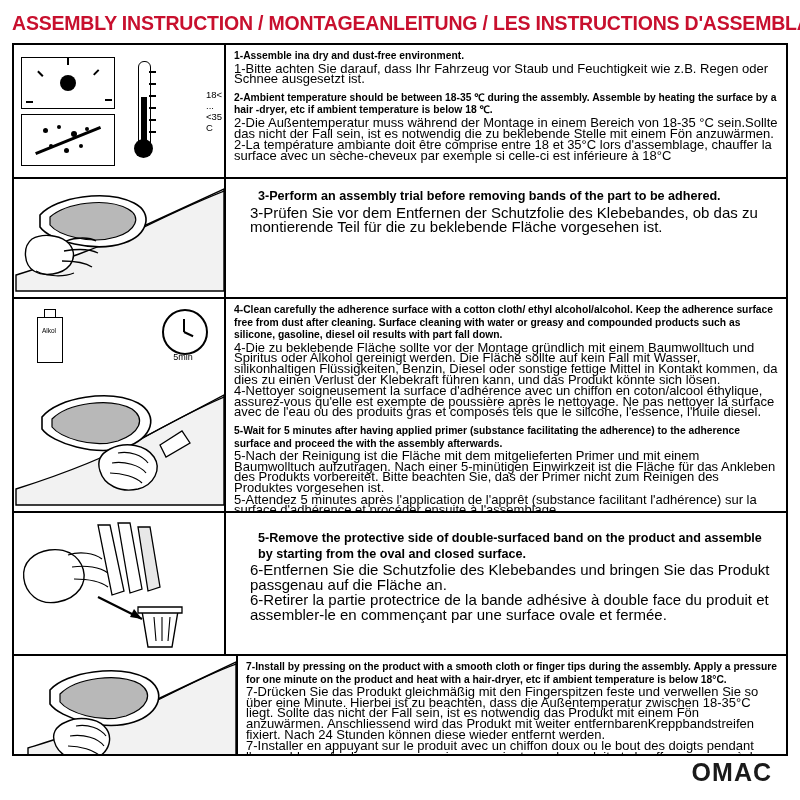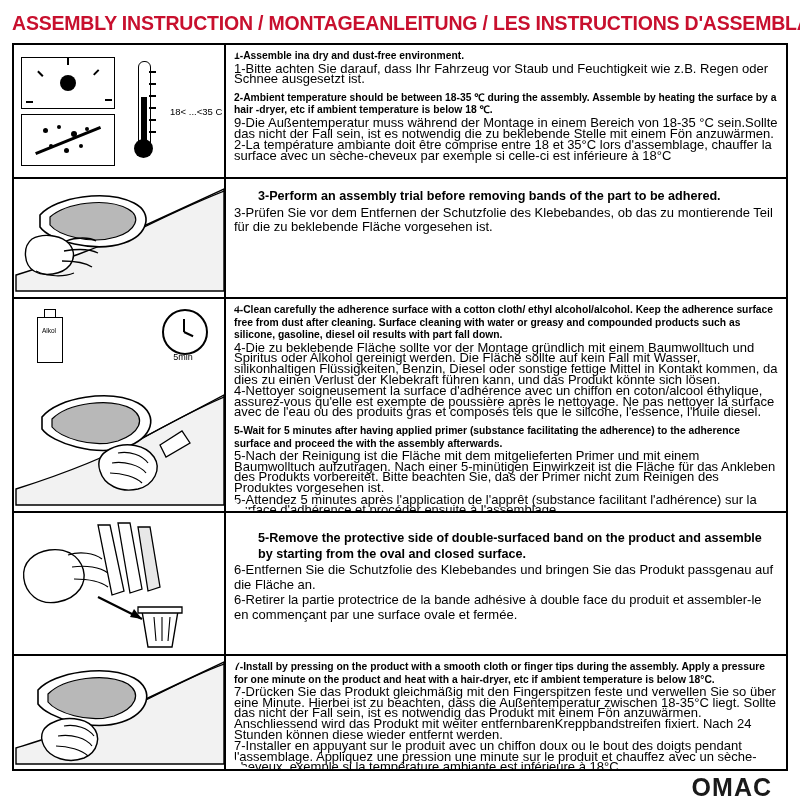--- a/index.html
+++ b/index.html
@@ -47,41 +47,41 @@
     border-right: 2px solid #000;
     position: relative;
     box-sizing: border-box;
     overflow: hidden;
   }
   .cell-txt {
     flex: 1 1 auto;
     padding: 5px 7px 5px 8px;
     box-sizing: border-box;
     overflow: hidden;
-    border-radius: 32px;
   }
   .hdr {
     font-weight: bold;
     font-size: 10.3px;
     line-height: 12.6px;
     margin: 0 0 1px 0;
   }
   .hdr.big {
     font-size: 12.6px;
     line-height: 15.5px;
     margin-left: 24px;
   }
   .sub {
     font-size: 13px;
     line-height: 10.6px;
     margin: 0 0 1px 0;
   }
   .sub.big {
-    font-size: 13px;
+    font-size: 15px;
     line-height: 14.5px;
+    margin-left: 16px;
   }
   .block + .block { margin-top: 7px; }
 
   
   .r1 { height: 132px; display: flex; }
   .r1 .boxes {
     width: 108px;
     flex: 0 0 108px;
     display: flex;
     flex-direction: column;
@@ -160,29 +160,30 @@
     left: 27px;
     width: 7px; height: 1.5px;
     background: #000;
   }
   .r1 .rangelabel {
     flex: 1 1 auto;
     display: flex;
     align-items: center;
     font-size: 9.5px;
     padding-left: 2px;
+    margin-left: 36px;
   }
 
   
   .mirror-svg { display: block; }
 
   .r2 { height: 118px; }
   .r3 { height: 212px; }
   .r4 { height: 141px; }
-  .r5 { height: 113px; }
+  .r5 { height: 98px; padding-left: 12px; }
 
   
   .alkol-wrap {
     position: absolute;
     left: 14px; top: 8px;
     width: 44px; height: 60px;
   }
   .bottle {
     position: absolute;
     left: 9px; top: 10px;
@@ -303,21 +304,21 @@
           <div class="rangelabel">18&lt; ...&lt;35 C</div>
         </div>
       </div>
       <div class="cell-txt">
         <div class="block">
           <div class="hdr">1-Assemble ina dry and dust-free environment.</div>
           <div class="sub">1-Bitte achten Sie darauf, dass Ihr Fahrzeug vor Staub und Feuchtigkeit wie z.B. Regen oder Schnee ausgesetzt ist.</div>
         </div>
         <div class="block">
           <div class="hdr">2-Ambient temperature should be between 18-35 ℃  during the assembly. Assemble by heating the surface by a hair -dryer, etc if ambient temperature is below 18 ℃.</div>
-          <div class="sub">9-Die Außentemperatur muss während der Montage in einem Bereich von 18-35 °C  sein.Sollte das nicht der Fall sein, ist es notwendig die zu beklebende Stelle mit einem Fön anzuwärmen.</div>
+          <div class="sub">2-Die Außentemperatur muss während der Montage in einem Bereich von 18-35 °C  sein.Sollte das nicht der Fall sein, ist es notwendig die zu beklebende Stelle mit einem Fön anzuwärmen.</div>
           <div class="sub">2-La température ambiante doit être comprise entre 18 et 35°C lors d'assemblage, chauffer la surface avec un sèche-cheveux par exemple si celle-ci est inférieure à 18°C</div>
         </div>
       </div>
     </div>
 
     <div class="row r2">
       <div class="cell-img">
         <svg class="mirror-svg" width="212" height="114" viewBox="0 0 212 114">
 
           <path d="M2 96 C 40 84, 85 70, 132 46 L 210 10 L 210 112 L 2 112 Z" fill="#f2f2f2" stroke="#000" stroke-width="1.4"></path>

